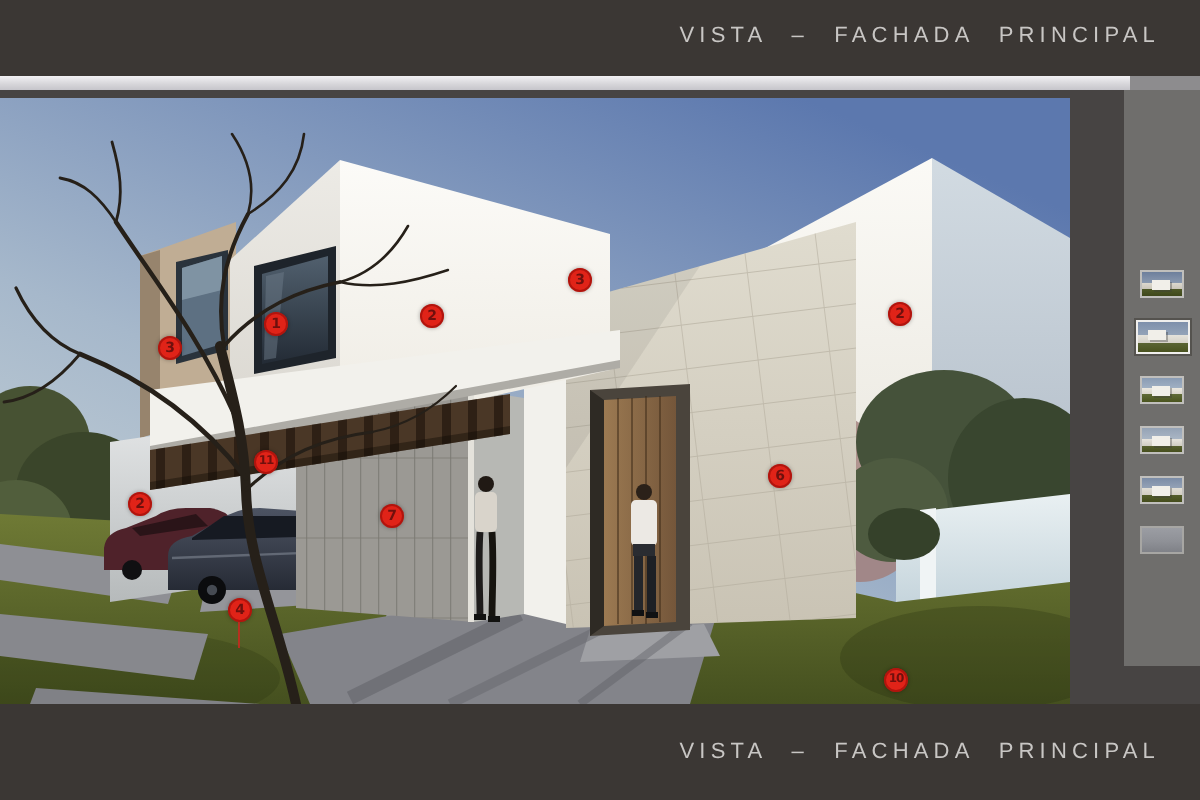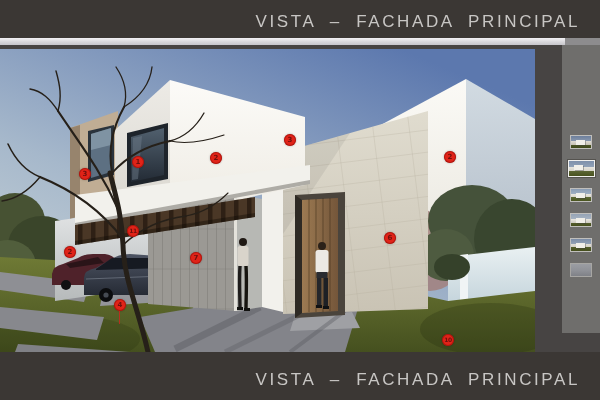--- a/index.html
+++ b/index.html
@@ -4,21 +4,21 @@
 <style>
   html,body{margin:0;padding:0;width:600px;height:400px;overflow:hidden;
     font-family:"Liberation Sans", sans-serif;background:var(--gap,#474443);}
   .stage{position:relative;width:600px;height:400px;background:var(--gap,#474443);}
 
   
   .bar{position:absolute;left:0;width:600px;background:var(--bar,#3b3734);}
   .bar.top{top:0;height:38px;}
   .bar.bottom{top:352px;height:48px;}
   .bar-title{position:absolute;right:20px;color:var(--title_text,#c8c6c4);
-    font-size:17px;letter-spacing:2.6px;word-spacing:7px;white-space:nowrap;}
+    font-size:11px;letter-spacing:2.6px;word-spacing:7px;white-space:nowrap;}
   .bar.top .bar-title{top:12px;}
   .bar.bottom .bar-title{top:18px;}
 
   
   .strip{position:absolute;top:38px;left:0;width:565px;height:7px;
     background:linear-gradient(180deg,#f2f1f4 0%,var(--strip,#d8d7db) 55%,#c6c5cb 100%);}
   .strip-right{position:absolute;top:38px;left:565px;width:35px;height:7px;background:#8d8c8e;}
 
   
   .render{position:absolute;top:49px;left:0;width:535px;height:303px;background:#9db0c6;}

